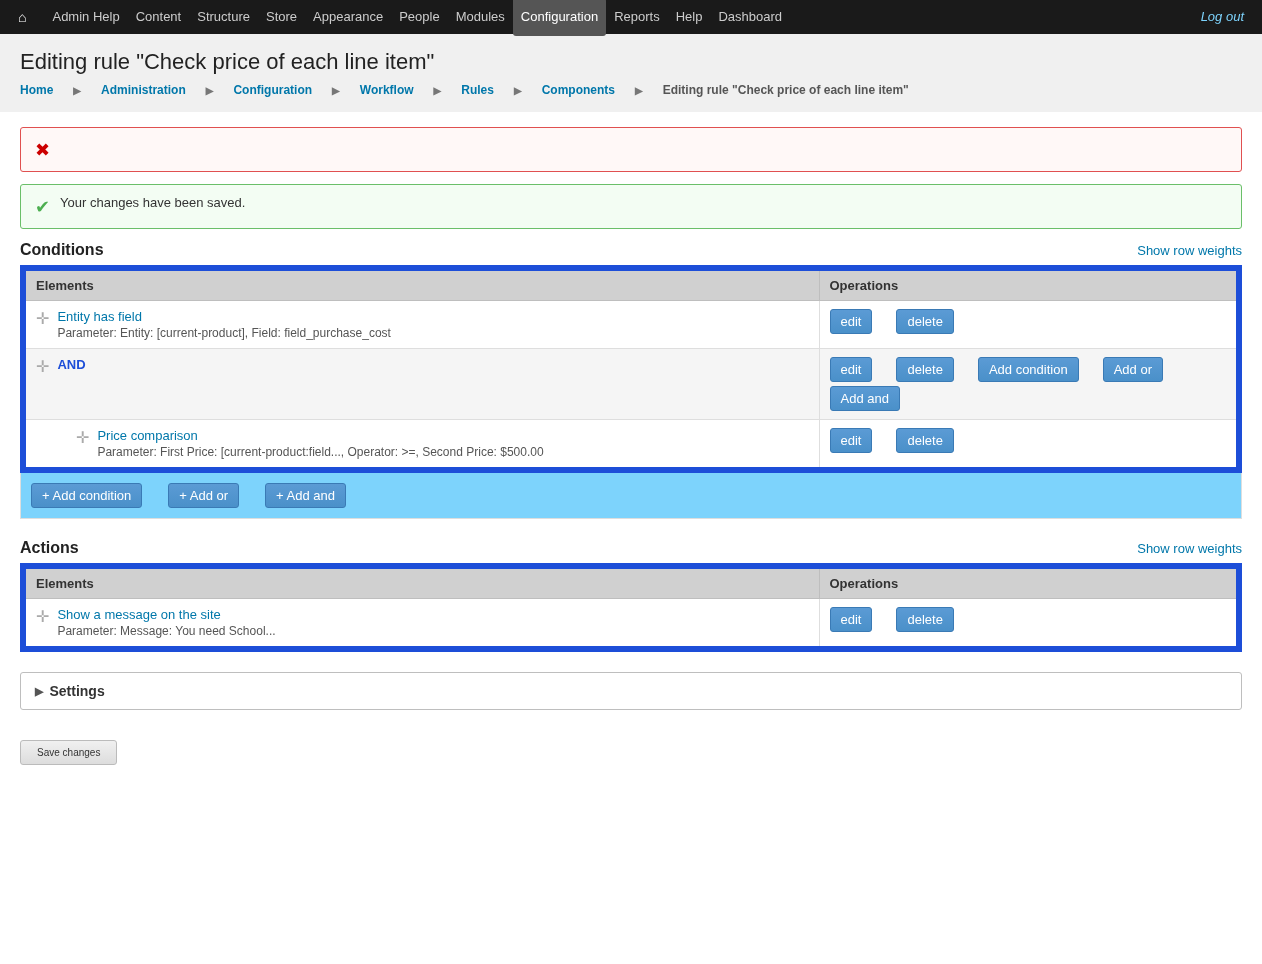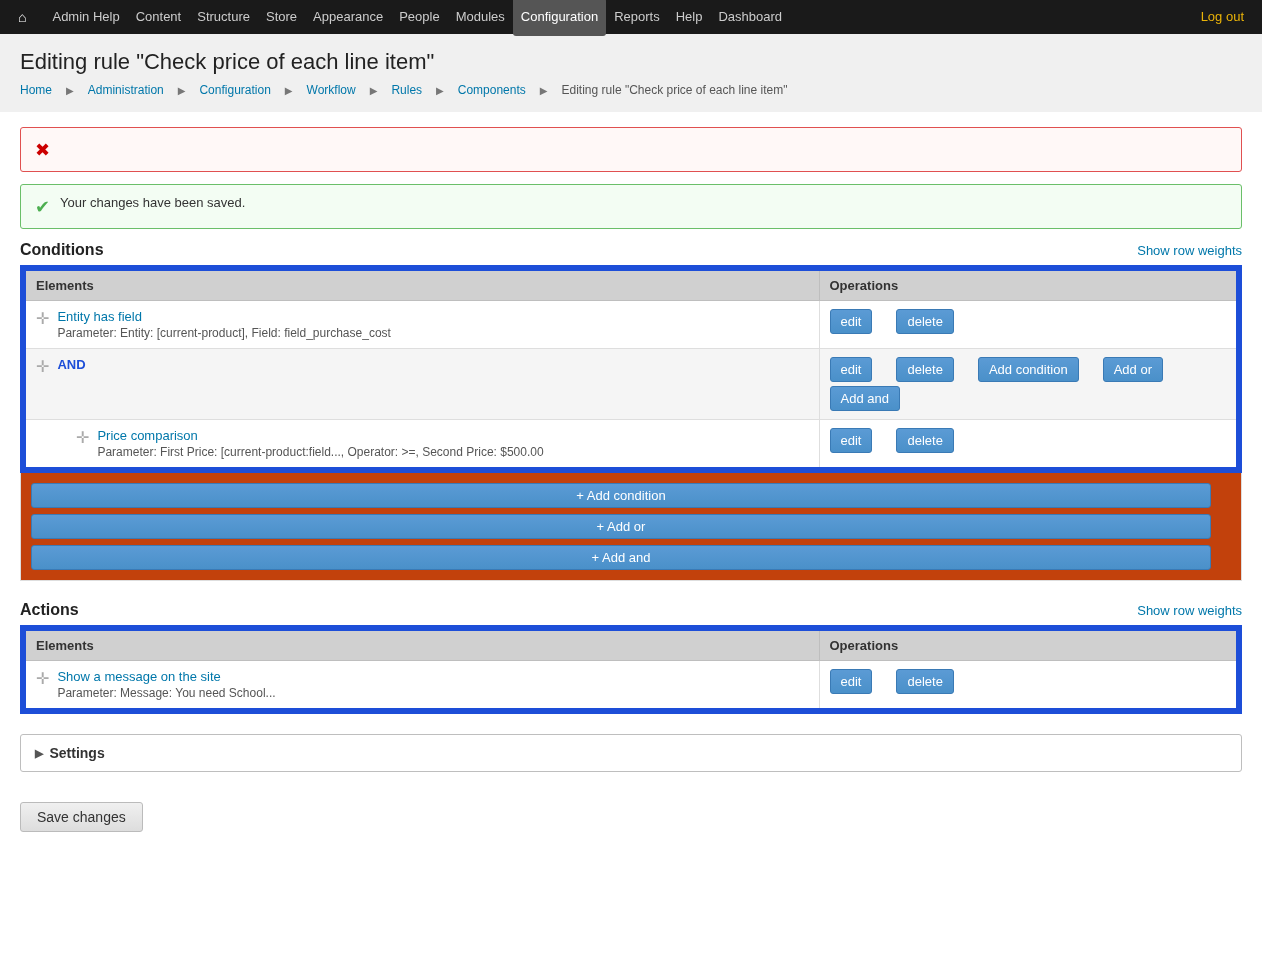--- a/index.html
+++ b/index.html
@@ -29,42 +29,44 @@
       cursor: pointer;
     }
     .top-nav .active-nav {
       background: #555;
       color: #fff;
       border-radius: 3px;
       padding: 2px 8px;
     }
     .top-nav .logout {
       margin-left: auto;
-      color: #eab308;
+      color: #7dd3fc;
+      font-style: italic;
     }
 
     
     .page-header {
       padding: 15px 20px 5px;
       background: #f0f0f0;
     }
     .page-header h1 {
       font-size: 22px;
       font-weight: normal;
       color: #222;
       margin-bottom: 8px;
     }
     .breadcrumb {
       font-size: 12px;
       color: #555;
       display: flex;
       align-items: center;
       flex-wrap: wrap;
-      gap: 12px;
+      gap: 18px;
       padding-bottom: 10px;
+      font-weight: bold;
     }
     .breadcrumb a { color: #0077aa; text-decoration: none; }
     .breadcrumb .sep { color: #777; margin: 0 2px; font-size: 10px; }
 
     
     .main-content {
       padding: 15px 20px;
       background: #fff;
     }
 
@@ -188,26 +190,25 @@
     .ops-cell {
       display: flex;
       flex-wrap: wrap;
       gap: 4px;
       align-items: center;
     }
 
     
     .add-buttons-row {
       padding: 10px;
-      background: #c2410c;
+      background: #7dd3fc;
       border: 1px solid #dedede;
       border-top: none;
       display: flex;
       gap: 6px;
-      flex-direction: column;
     }
 
     
     .settings-section {
       border: 1px solid #bebebe;
       border-radius: 3px;
       margin-bottom: 20px;
     }
     .settings-header {
       padding: 10px 14px;
@@ -222,21 +223,21 @@
 
     
     .save-row {
       padding: 10px 0 30px;
     }
     .btn-save {
       background: linear-gradient(to bottom, #f0f0f0, #ddd);
       color: #333;
       border: 1px solid #bbb;
       padding: 6px 16px;
-      font-size: 14px;
+      font-size: 10px;
       border-radius: 3px;
       cursor: pointer;
       text-align: right;
     }
 
     .sub-row td:first-child {
       padding-left: 30px;
     }
   </style>
 </head>

